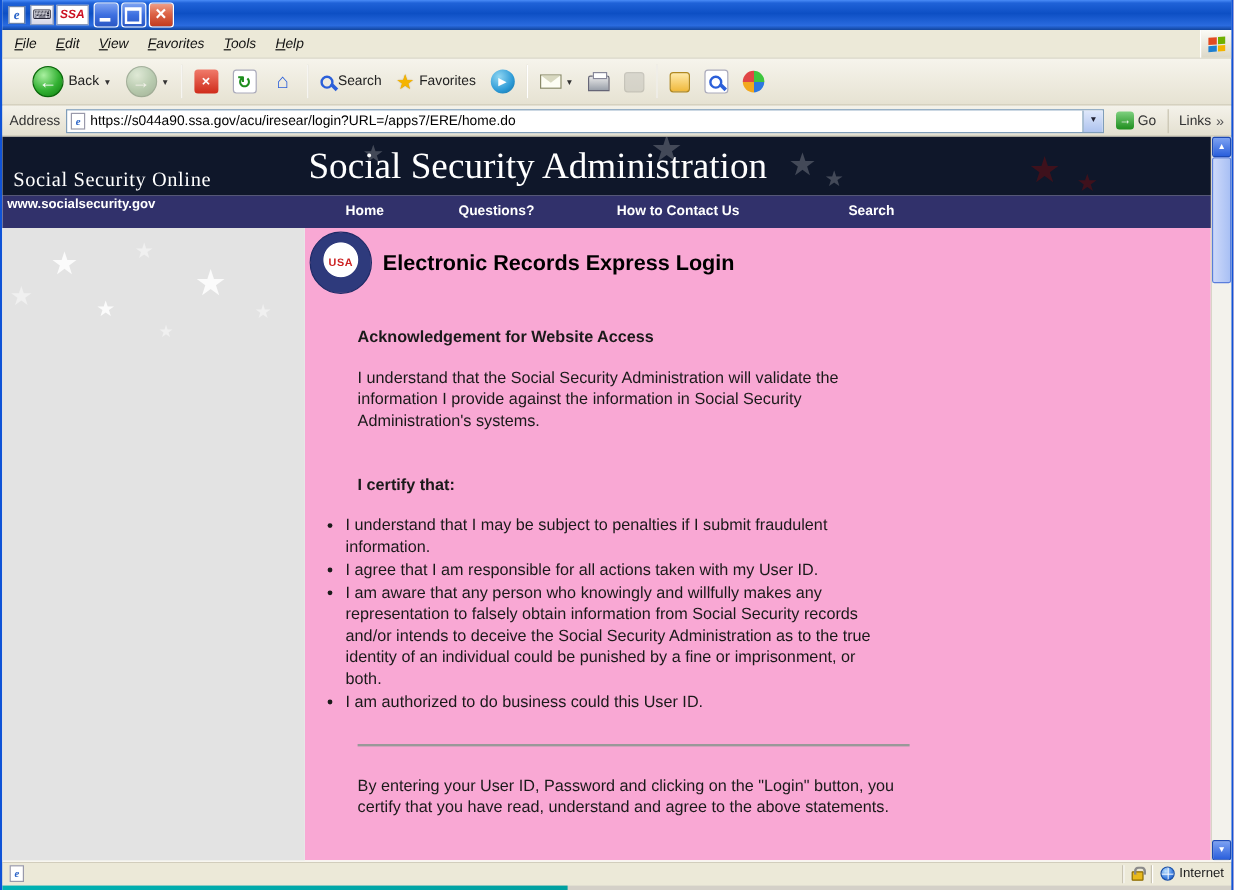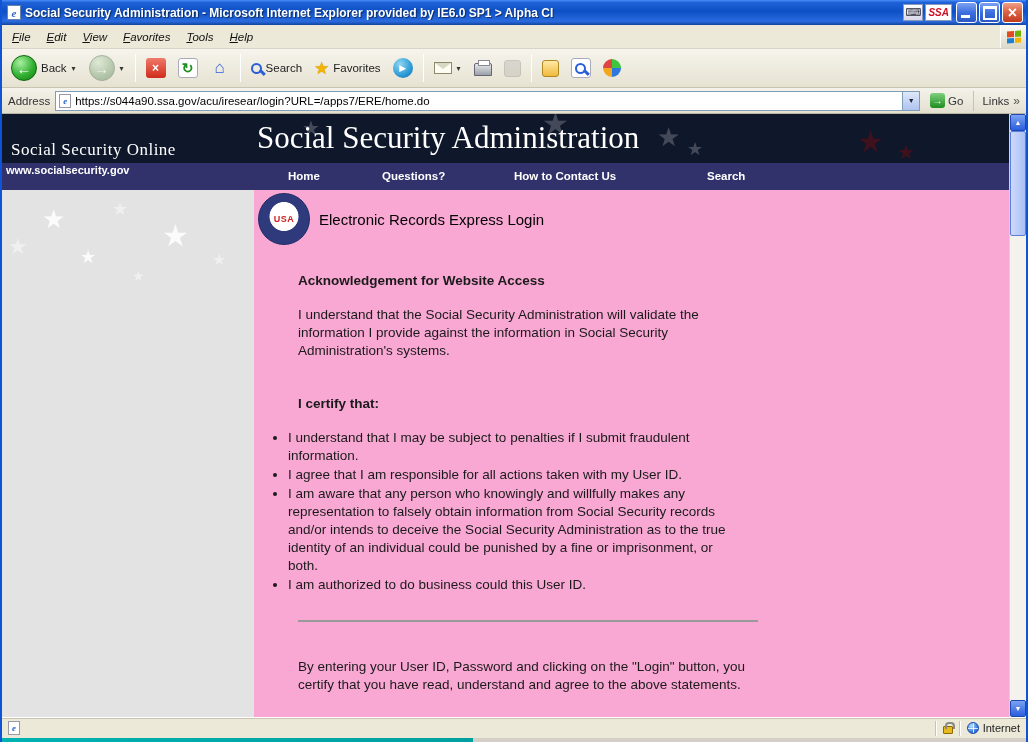--- a/index.html
+++ b/index.html
@@ -67,21 +67,21 @@
     border-left:1px solid #fff; display:flex; align-items:center; justify-content:center;
   }
   .winflag { width:14px; height:12px; display:grid; grid-template-columns:1fr 1fr; grid-template-rows:1fr 1fr; gap:1px; transform:skewY(-4deg); }
   .winflag i { display:block; }
   .winflag .r{background:#e24a21;} .winflag .g{background:#6fb000;} .winflag .b{background:#1e7fd0;} .winflag .y{background:#f3b300;}
 
   
   .toolbar {
     height:39px; flex:0 0 39px; background:linear-gradient(#f6f4ec,#e6e2d2);
     border-bottom:1px solid #c9c4b2;
-    display:flex; align-items:center; padding:0 4px; font-size:11.5px; color:#222; gap:2px;
+    display:flex; align-items:center; padding:0 20px; font-size:11.5px; color:#222; gap:2px;
   }
   .tbtn { display:flex; align-items:center; gap:4px; padding:2px 5px; border-radius:3px; }
   .nav-circle {
     width:26px; height:26px; border-radius:50%;
     background:radial-gradient(circle at 35% 28%, #a9f0a0, #33b133 55%, #0d7d0d);
     border:1px solid #0a660a; color:#fff; display:flex; align-items:center; justify-content:center;
     font-size:15px; font-weight:bold;
   }
   .nav-circle.back::before { content:"\2190"; }
   .nav-circle.fwd::before  { content:"\2192"; }
@@ -168,29 +168,29 @@
 
   .main { flex:1 1 auto; background:#f9a8d4; color:#1a1a1a; font-size:13.5px; overflow:hidden; }
   .heading-row { display:flex; align-items:center; gap:9px; margin:3px 0 0 4px; }
   .seal {
     width:52px; height:52px; border-radius:50%; flex:0 0 auto;
     background:radial-gradient(circle at 50% 45%, #ffffff 0 38%, #2e3a7c 40%);
     border:1px solid #1e2a66; display:flex; align-items:center; justify-content:center;
     position:relative;
   }
   .seal-inner { font-size:9px; font-weight:bold; color:#c22; letter-spacing:.5px; }
-  .page-heading { font-size:15px; font-weight:normal; color:#000; }
+  .page-heading { font-size:18px; font-weight:bold; color:#000; }
   .section { margin-left:44px; }
   .ack-title { font-weight:bold; margin-top:28px; }
   .ack-body { margin-top:18px; width:465px; line-height:18px; }
   .certify { font-weight:bold; margin-top:36px; }
   ul.cert-list { margin:18px 0 0 0; padding-left:34px; width:492px; line-height:18px; }
   ul.cert-list li { margin-bottom:1px; }
   .rule { margin:26px 0 0 44px; width:460px; border:0; border-top:2px solid #999; }
-  .footer-text { margin-top:36px; width:468px; line-height:18px; }
+  .footer-text { margin-top:24px; width:468px; line-height:18px; }
 
   
   .scrollbar { flex:0 0 17px; background:#f3f2ec; border-left:1px solid #d8d4c8; display:flex; flex-direction:column; }
   .sb-btn {
     height:17px; flex:0 0 17px; background:linear-gradient(#7da2f2,#2a5fdc);
     border:1px solid #1c49b4; border-radius:2px; color:#fff; font-size:7px;
     display:flex; align-items:center; justify-content:center;
   }
   .sb-btn.up::before { content:"\25b2"; }
   .sb-btn.down::before { content:"\25bc"; }
@@ -218,21 +218,20 @@
   .bottom-strip { height:4px; flex:0 0 4px; background:#d4d0c8; display:flex; }
   .bottom-teal { width:46%; background:linear-gradient(90deg,#00b2b2,#00a0a0); }
 </style>
 </head>
 <body>
 
 <div class="window">
 
   <div class="titlebar">
     <span class="ie-page-icon">e</span>
-    <span class="title-text">Social Security Administration - Microsoft Internet Explorer provided by IE6.0 SP1 &gt; Alpha CI</span>
     <span class="lang-cluster">
       <span class="kbd-ind">⌨</span>
       <span class="ssa-badge">SSA</span>
     </span>
     <span class="win-buttons">
       <span class="wbtn min"></span>
       <span class="wbtn max"></span>
       <span class="wbtn close"></span>
     </span>
   </div>

